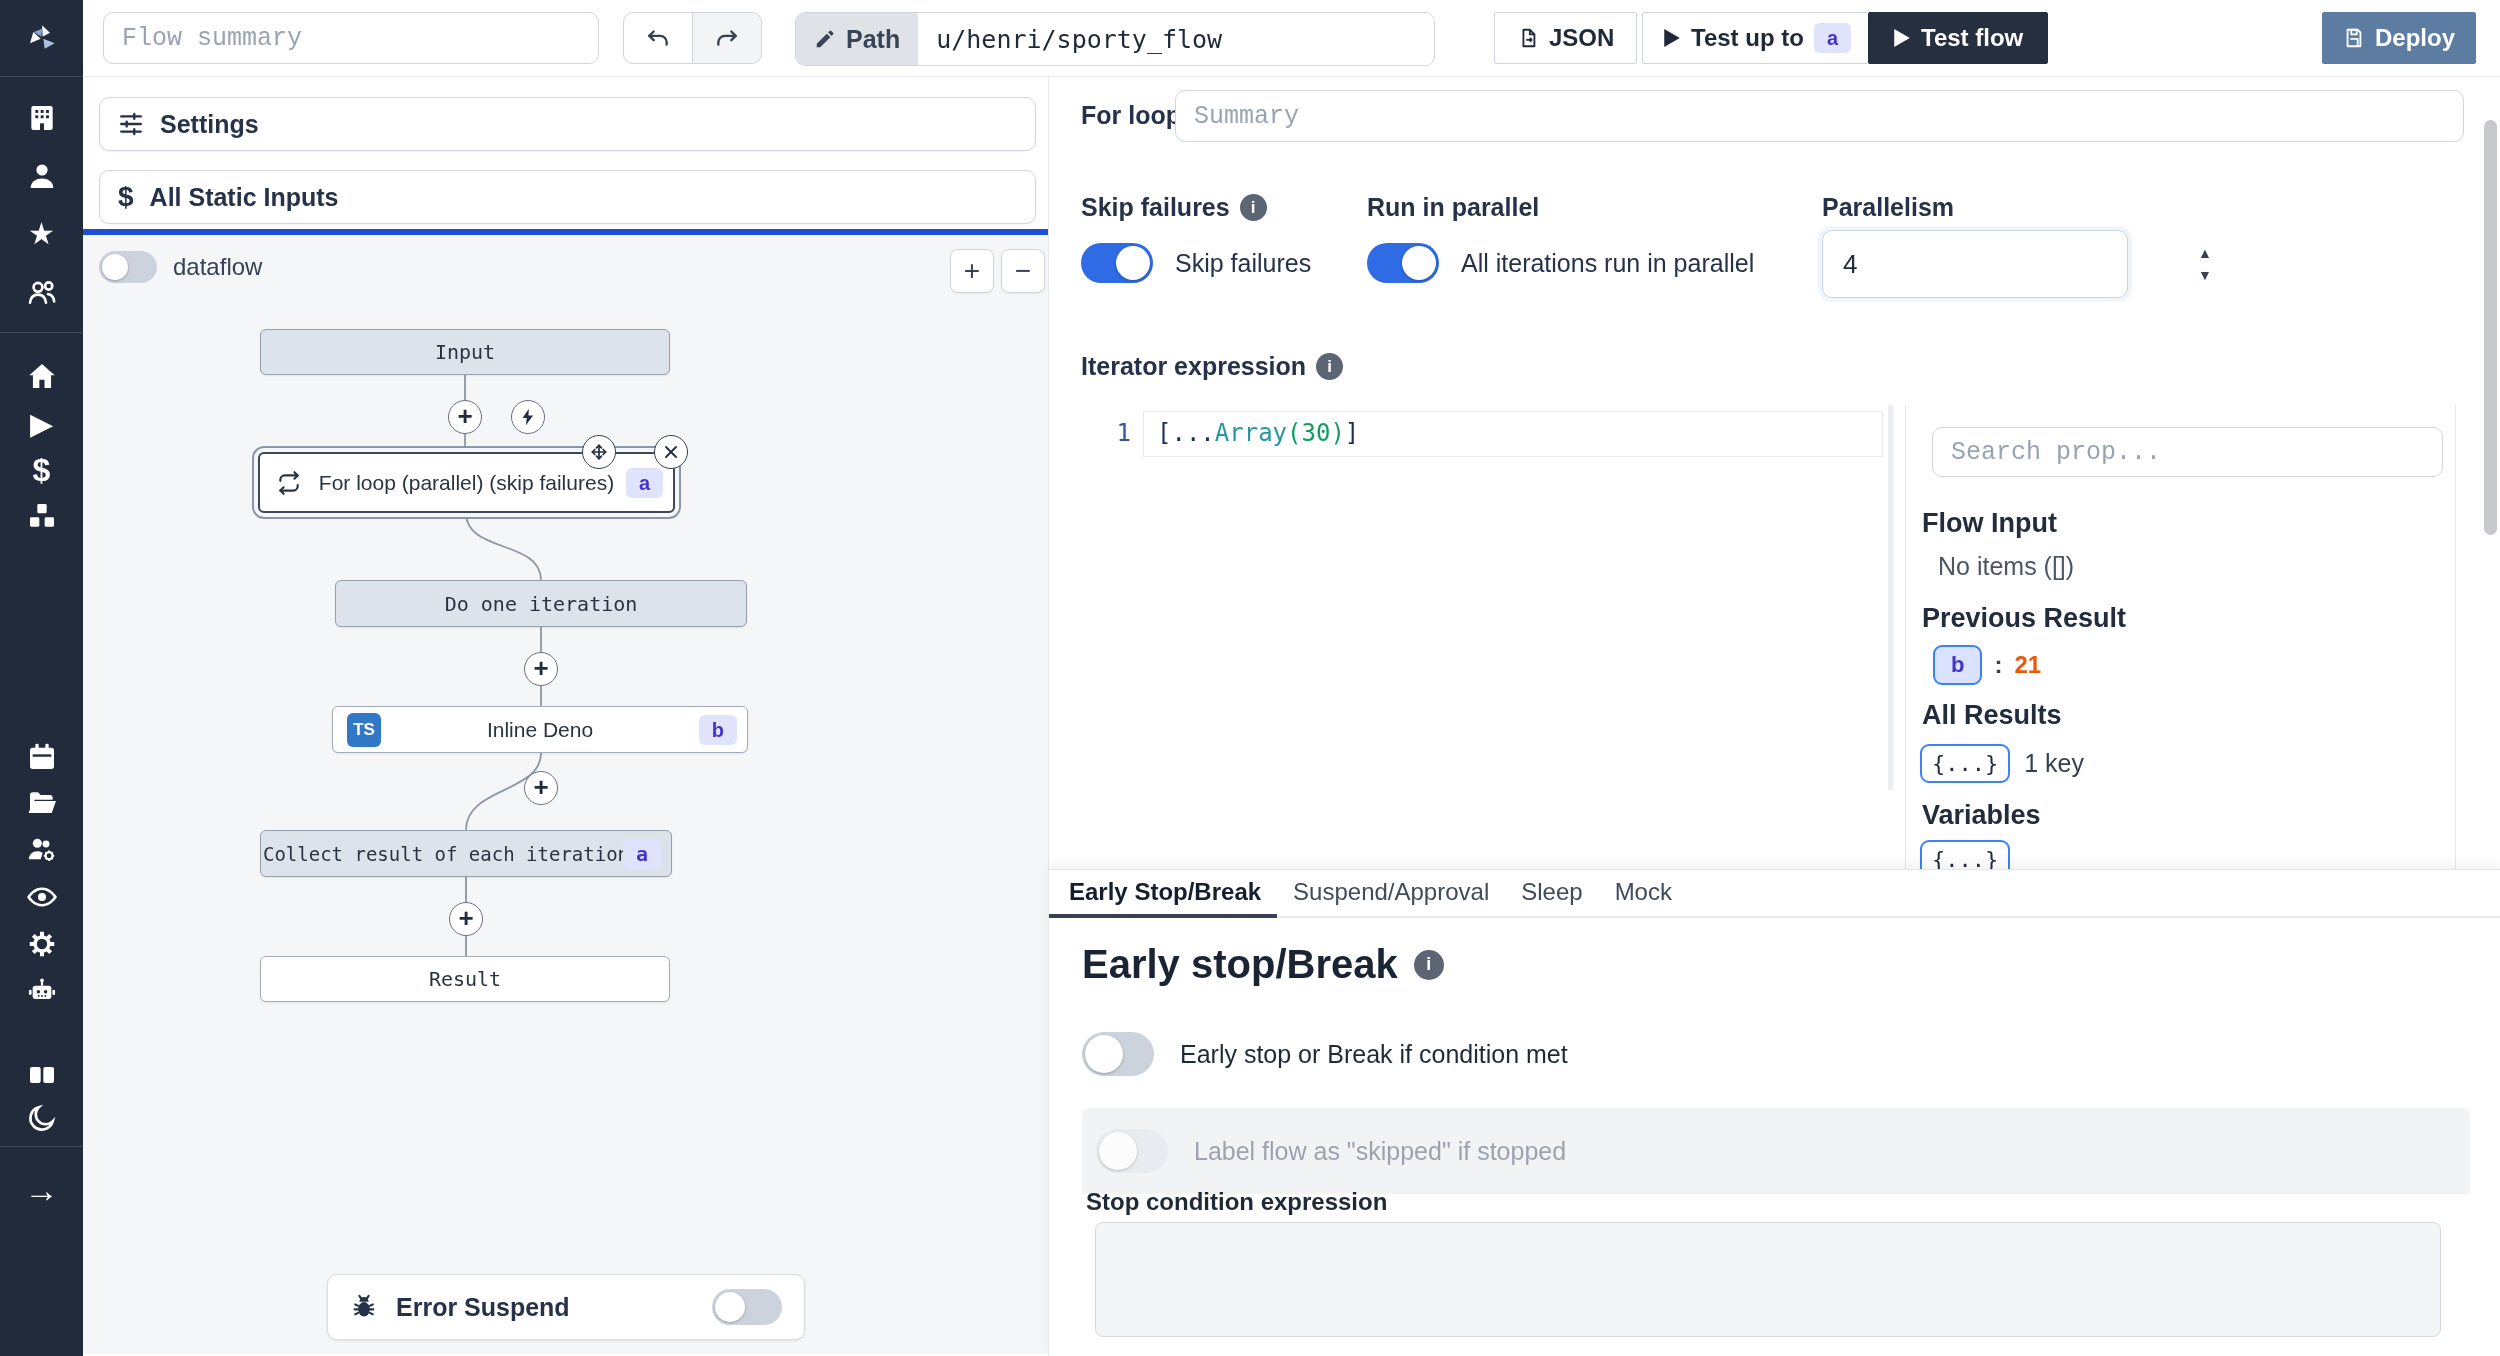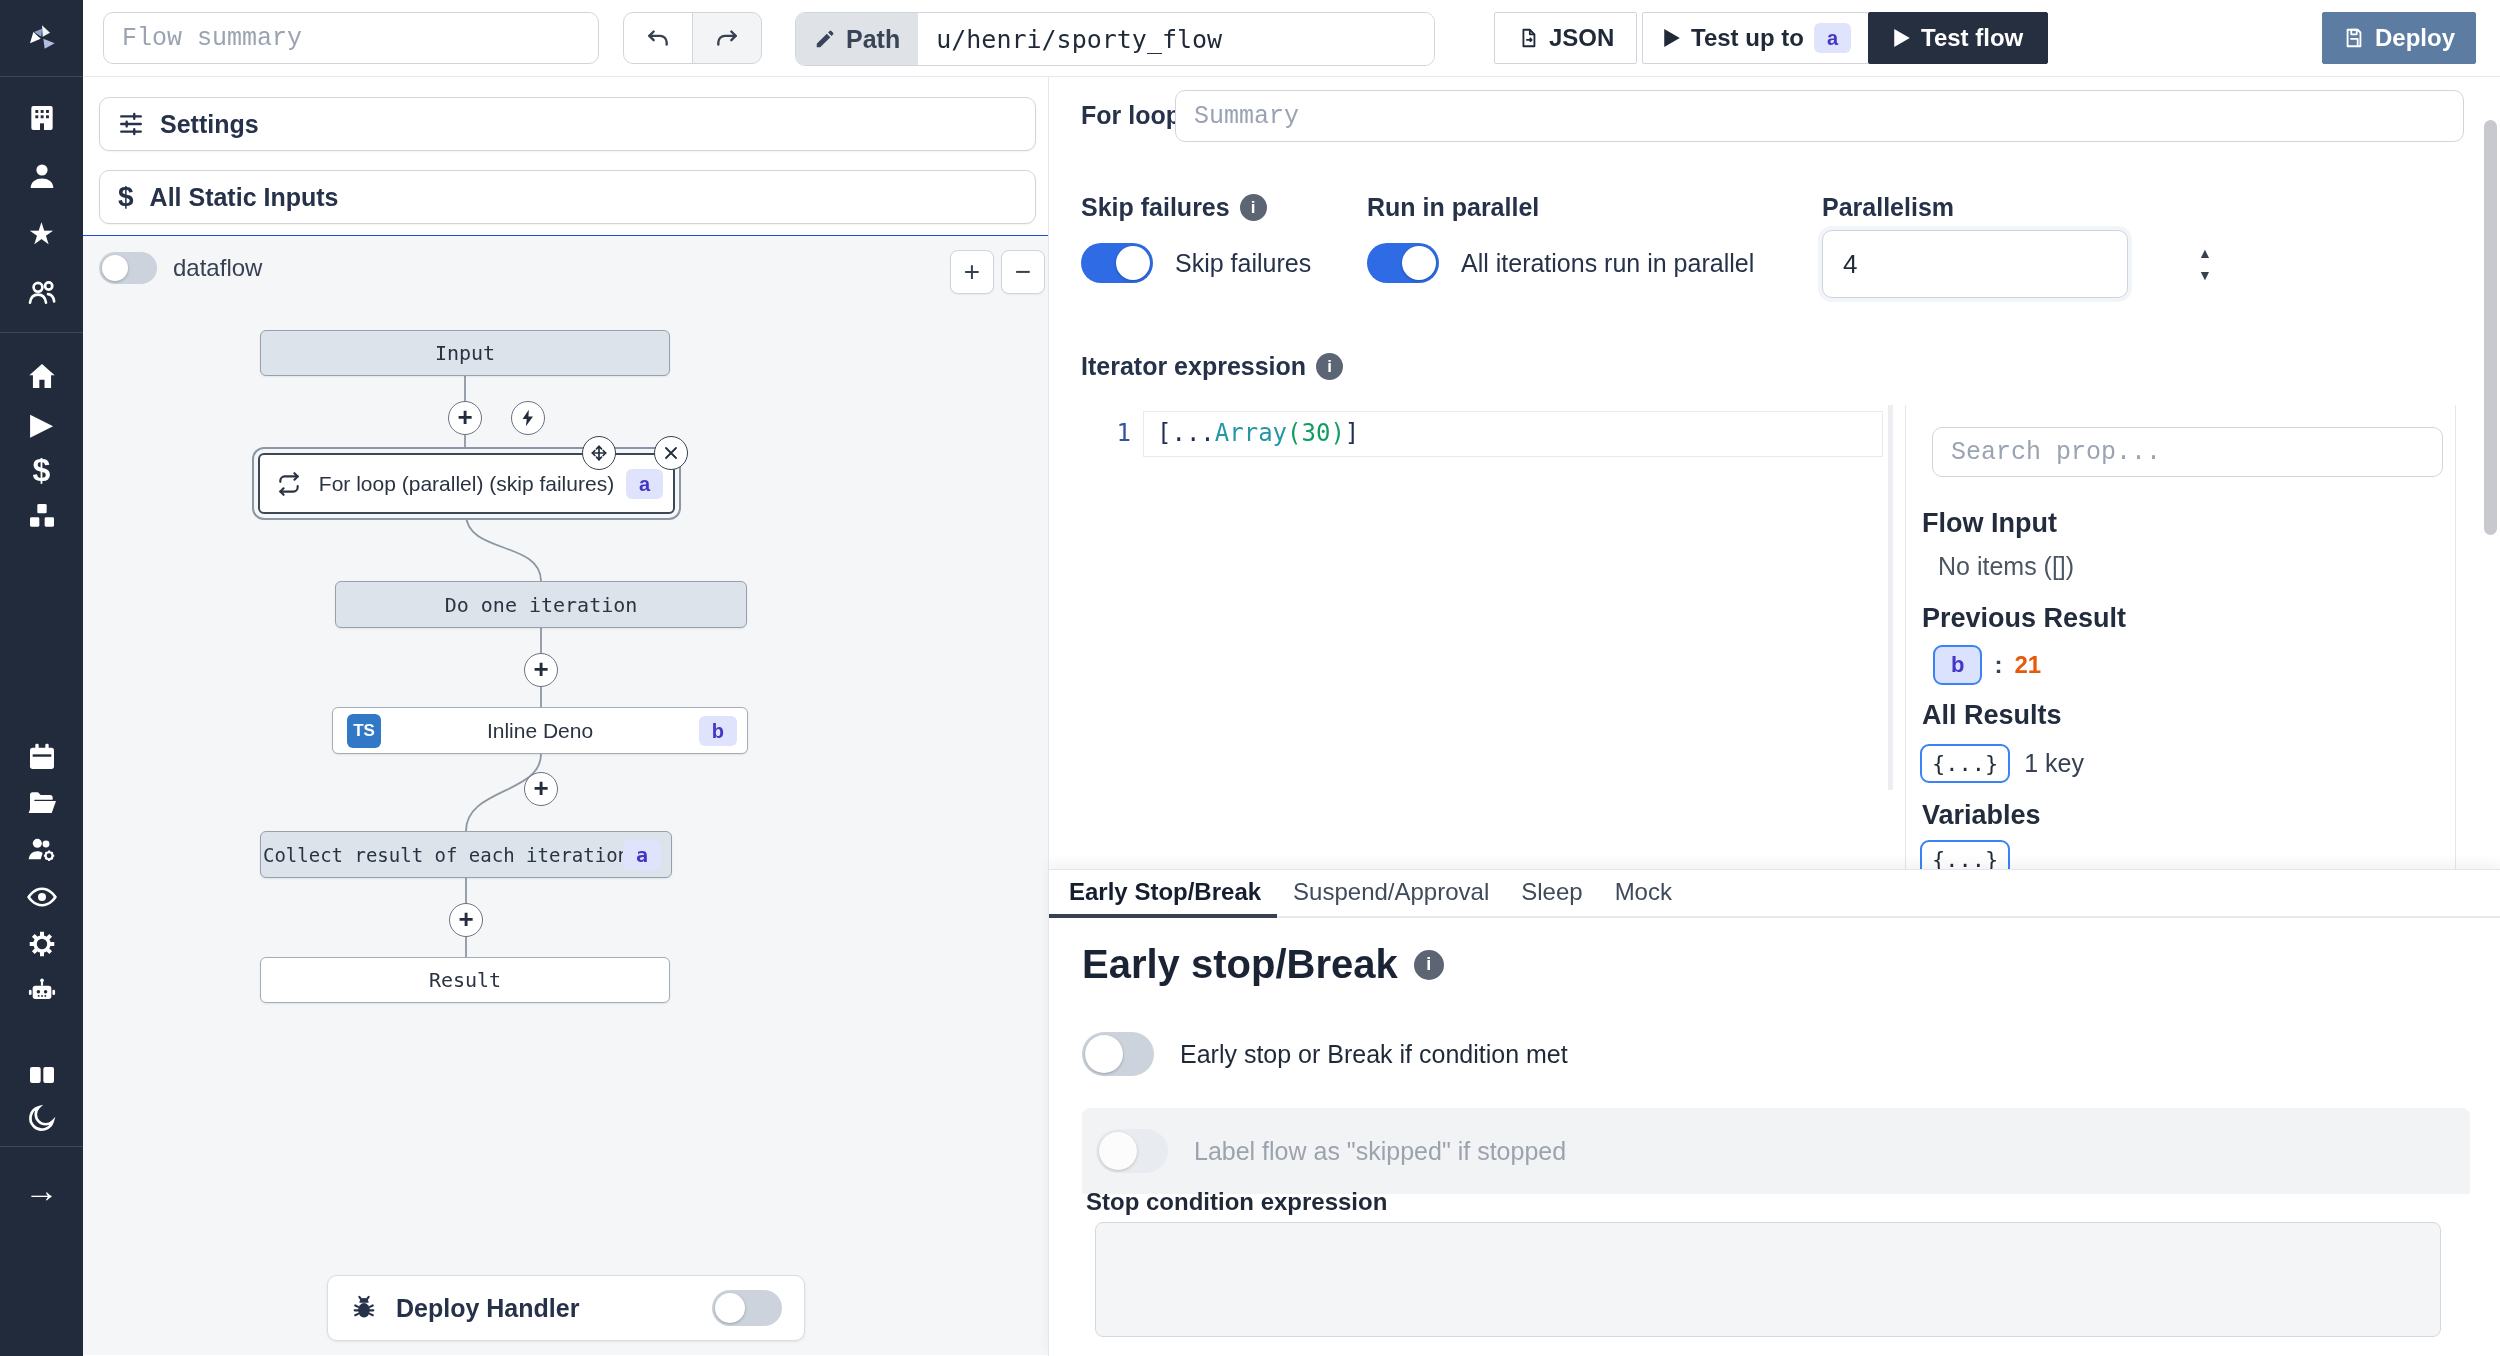--- a/index.html
+++ b/index.html
@@ -25,21 +25,21 @@
   .toggle{border-radius:999px;background:#ccd3dc;position:relative;cursor:pointer;flex:none;}
   .toggle .knob{position:absolute;top:3px;left:3px;height:calc(100% - 6px);aspect-ratio:1/1;background:#fff;border-radius:50%;box-shadow:0 1px 3px rgba(0,0,0,.25);}
   .toggle.on{background:#2e6be4;}
   .toggle.on .knob{left:auto;right:3px;}
   .toggle.faded{background:#e7eaee;}
   .t-lg{width:72px;height:40px;}
   .t-md{width:58px;height:32px;}
   
   .card{position:absolute;left:99px;width:937px;height:54px;background:#fff;border:1px solid #d1d5db;border-radius:10px;display:flex;align-items:center;gap:16px;padding:0 18px;box-sizing:border-box;font-size:25px;font-weight:700;color:#26314a;box-shadow:0 1px 2px rgba(0,0,0,.05);cursor:pointer;}
   
-  .graph{position:absolute;left:83px;top:235px;width:965px;height:1119px;background:#f4f6f8;border-top:1px solid #1d4ed8;z-index:1;}
+  .graph{position:absolute;left:83px;top:229px;width:965px;height:1119px;background:#f4f6f8;border-top:6px solid #1d4ed8;z-index:1;}
   .node{position:absolute;display:flex;align-items:center;justify-content:center;font-family:"DejaVu Sans Mono",monospace;font-size:20px;color:#2a3342;background:#fff;border:1px solid #a4adb7;border-radius:6px;box-shadow:0 1px 2px rgba(0,0,0,.08);cursor:pointer;box-sizing:border-box;}
   .node.gray{background:#dce3ea;border-color:#97a1ac;}
   .node .chip{position:absolute;right:10px;top:50%;transform:translateY(-50%);}
   .node.selected{border:2px solid #3c4757;box-shadow:0 0 0 4px #f4f6f8,0 0 0 6px #8b97a6;font-family:"Liberation Sans","DejaVu Sans",sans-serif;font-size:21px;}
   .circ{position:absolute;width:34px;height:34px;border-radius:50%;background:#fff;border:1px solid #6b7280;display:flex;align-items:center;justify-content:center;color:#222c3d;cursor:pointer;box-sizing:border-box;z-index:3;}
   .circ svg{width:20px;height:20px;}
   .plus-glyph{font-size:26px;font-weight:600;line-height:1;margin-top:-3px;}
   .zoombtn{position:absolute;width:44px;height:44px;background:#fff;border:1px solid #d1d5db;border-radius:8px;display:flex;align-items:center;justify-content:center;font-size:28px;color:#374151;cursor:pointer;box-shadow:0 1px 2px rgba(0,0,0,.06);box-sizing:border-box;}
   .ts-badge{position:absolute;left:14px;top:50%;transform:translateY(-50%);width:34px;height:34px;background:#3178c6;color:#fff;border-radius:6px;display:flex;align-items:center;justify-content:center;font-size:17px;font-weight:700;font-family:"Liberation Sans",sans-serif;}
   
@@ -356,21 +356,21 @@
     <div class="abs" style="left:244px;top:1039px;width:478px;height:66px;background:#fff;border:1px solid #d8dde3;border-radius:10px;display:flex;align-items:center;gap:18px;padding:0 22px;box-sizing:border-box;box-shadow:0 1px 3px rgba(0,0,0,.08)">
       <svg width="28" height="28" viewBox="0 0 24 24">
           <g fill="#26314a">
             <ellipse cx="12" cy="14" rx="5" ry="6.2"></ellipse>
             <path d="M8 7.5a4 4 0 0 1 8 0z"></path>
           </g>
           <g stroke="#26314a" stroke-width="1.8" stroke-linecap="round">
             <path d="M7 11 4.5 9.8M7 14H4M7 17l-2.5 1.2M17 11l2.5-1.2M17 14h3M17 17l2.5 1.2M9.5 4.5 8 2.5M14.5 4.5 16 2.5"></path>
           </g>
         </svg>
-      <span style="font-size:25px;font-weight:700;color:#26314a;flex:1">Deploy Handler</span>
+      <span style="font-size:25px;font-weight:700;color:#26314a;flex:1">Error Suspend</span>
       <div class="toggle t-lg" style="height:36px;width:70px">
           <div class="knob"></div>
         </div>
     </div>
   </section>
 
   <div class="divline" style="left:1048px;top:76px;width:1px;height:1280px"></div>
 
   <section>
     <div class="abs h-sm" style="left:1081px;top:101px">For loop</div>

